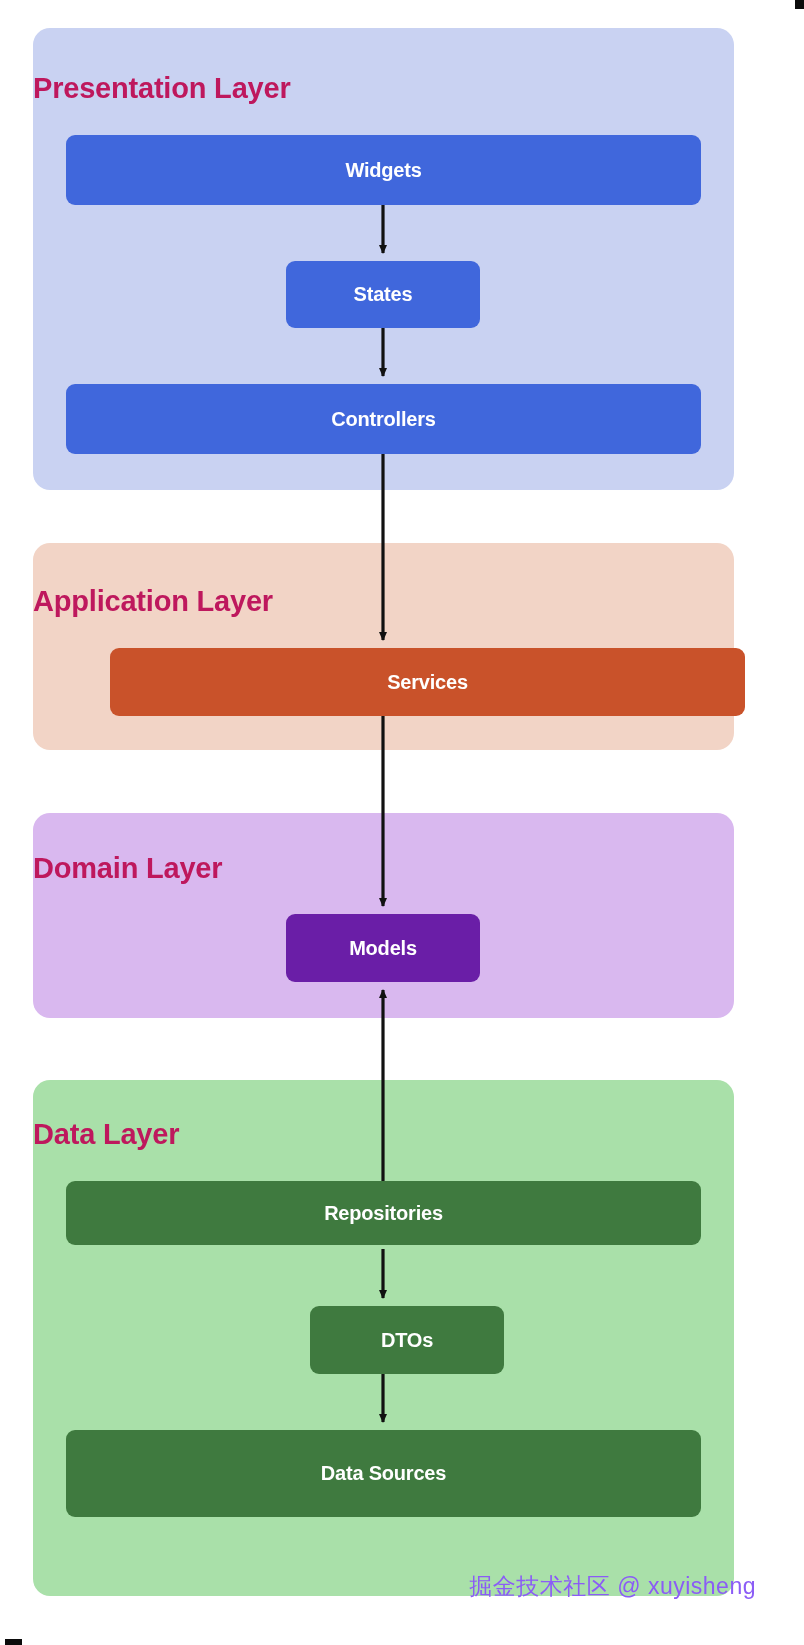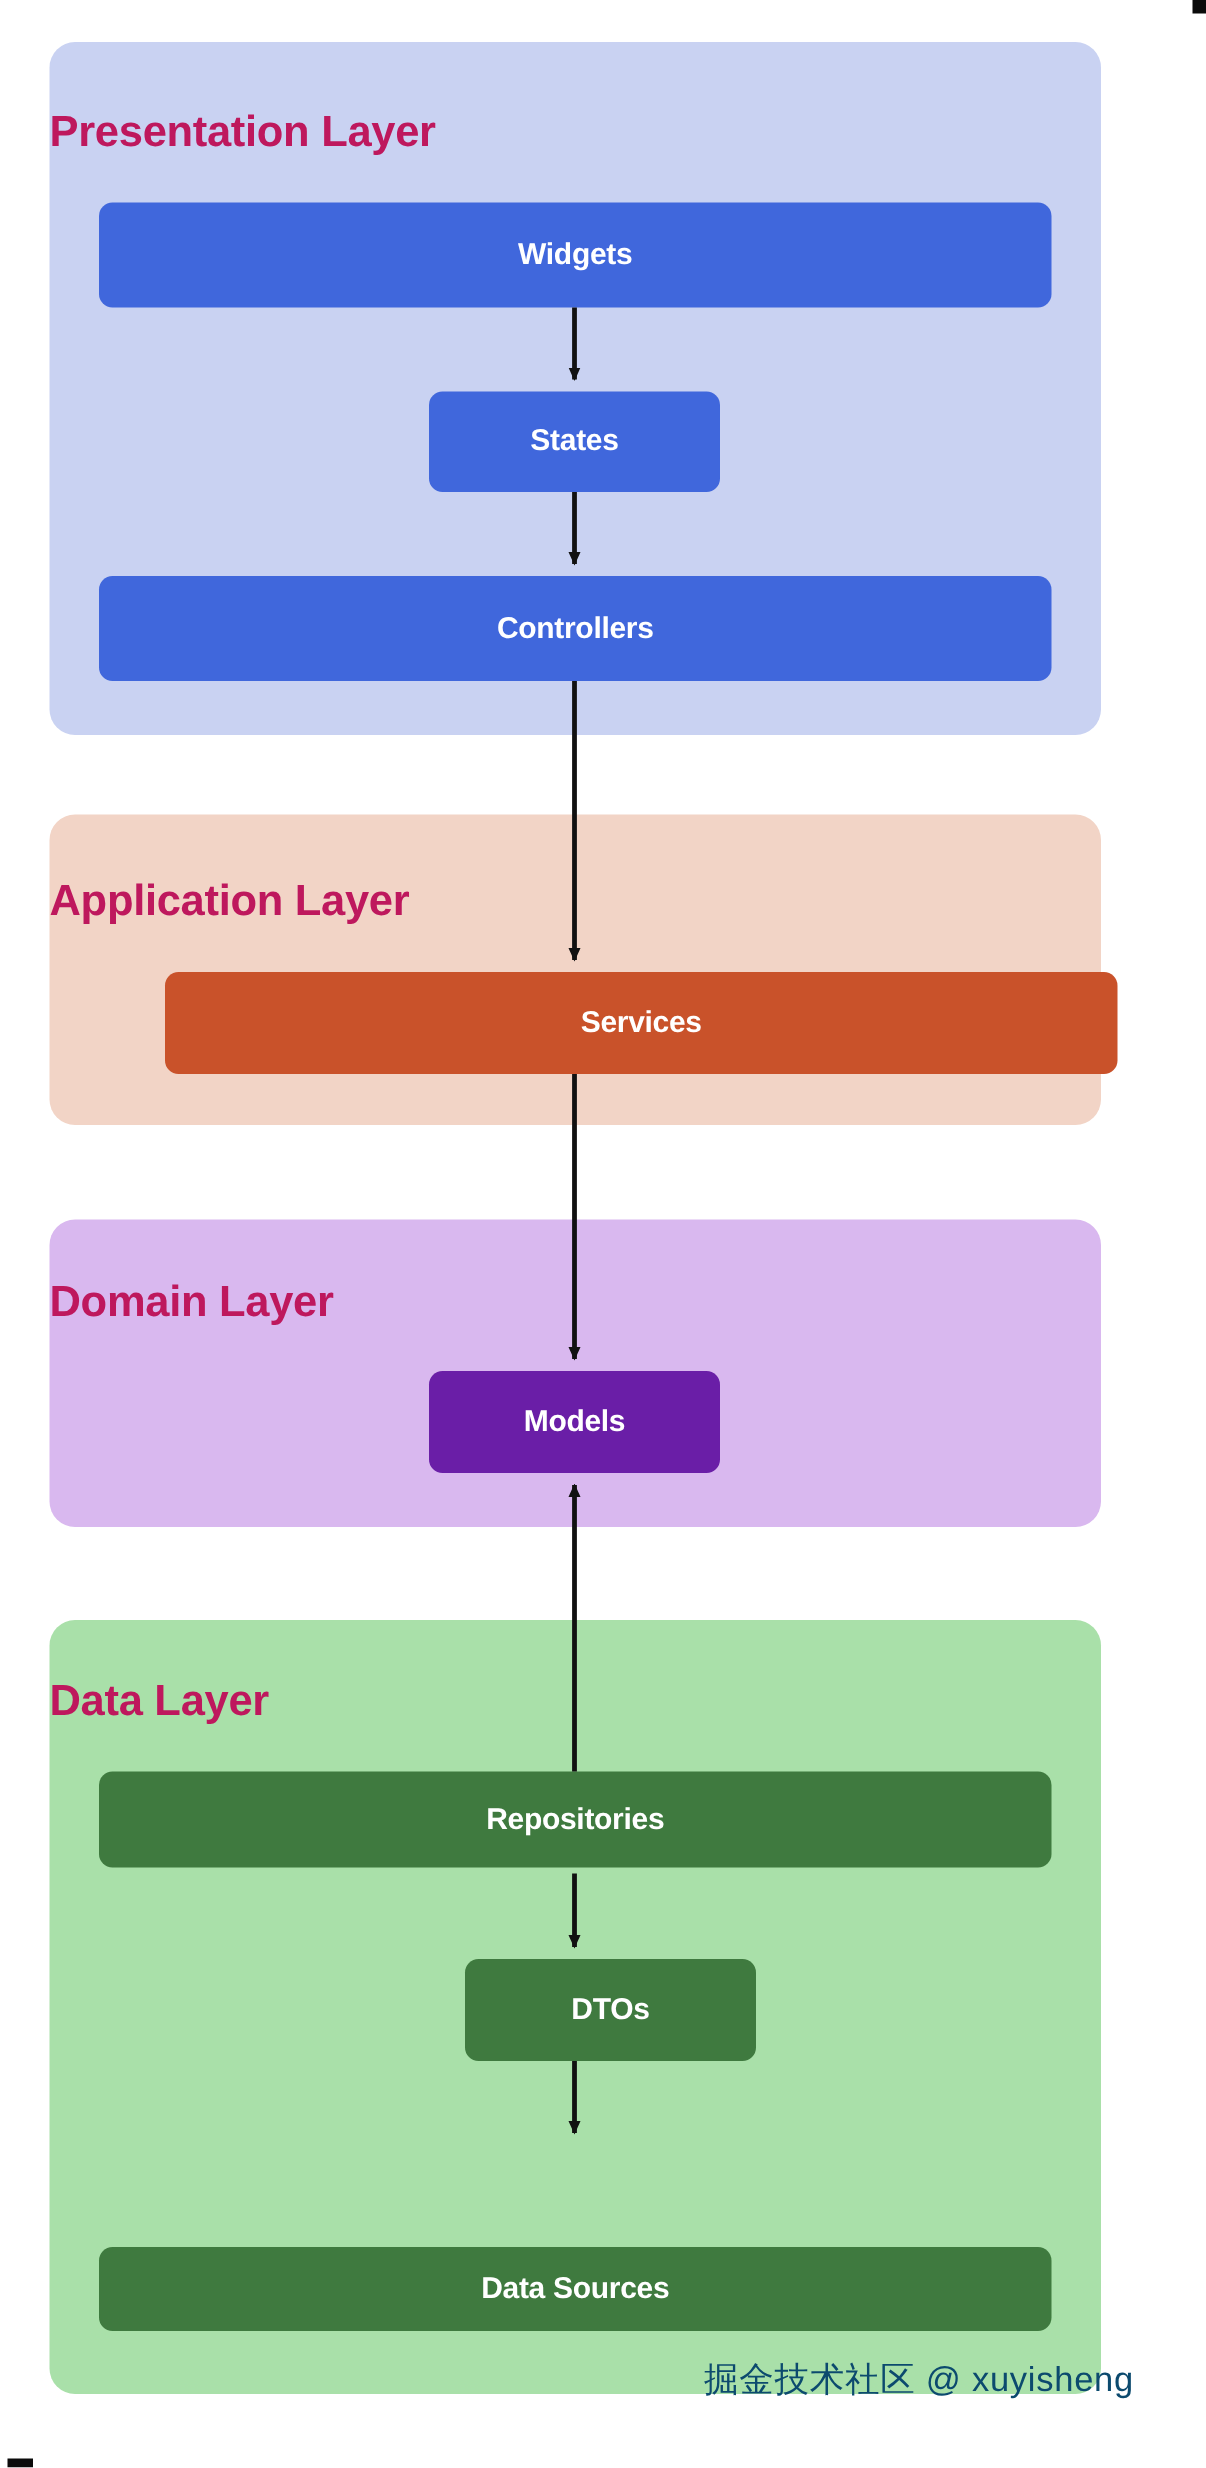--- a/index.html
+++ b/index.html
@@ -74,21 +74,21 @@
     width: 804px; height: 1645px;
     pointer-events: none;
   }
 
   
   .watermark {
     position: absolute;
     right: 48px;
     bottom: 43px;
     font-size: 23px;
-    color: #0c4a6e;
+    color: #8b5cf6;
     letter-spacing: 0.5px;
     white-space: nowrap;
   }
 </style>
 </head>
 <body>
 
 <div id="stage">
 
   <div class="artifact tr"></div>
@@ -127,21 +127,21 @@
   <div class="layer-title" style="top:1118px;">Data Layer</div>
 
   <div class="node wide green" style="top:1181px; height:64px;">
     <span>Repositories</span>
   </div>
 
   <div class="node narrow green" style="top:1306px; height:68px;margin-left:24px;">
     <span>DTOs</span>
   </div>
 
-  <div class="node wide green" style="top:1498px; height:56px;justify-content:center;">
+  <div class="node wide green" style="top:1430px; height:87px;justify-content:center;">
     <span>Data Sources</span>
   </div>
 
   <svg id="wires" viewBox="0 0 804 1645">
     <defs>
       <marker id="ah-down" markerWidth="10" markerHeight="10" refX="5" refY="8" orient="0" markerUnits="userSpaceOnUse">
         <path d="M1,0 L9,0 L5,9 Z" fill="#111111"></path>
       </marker>
       <marker id="ah-up" markerWidth="10" markerHeight="10" refX="5" refY="1" orient="0" markerUnits="userSpaceOnUse">
         <path d="M5,0 L9,9 L1,9 Z" fill="#111111"></path>

